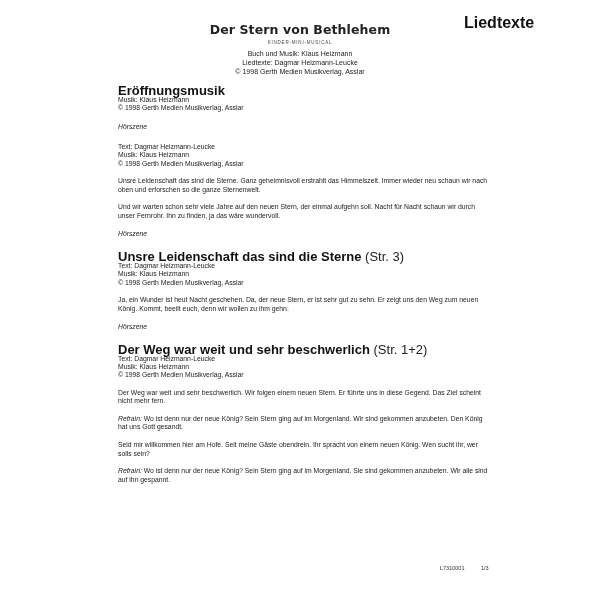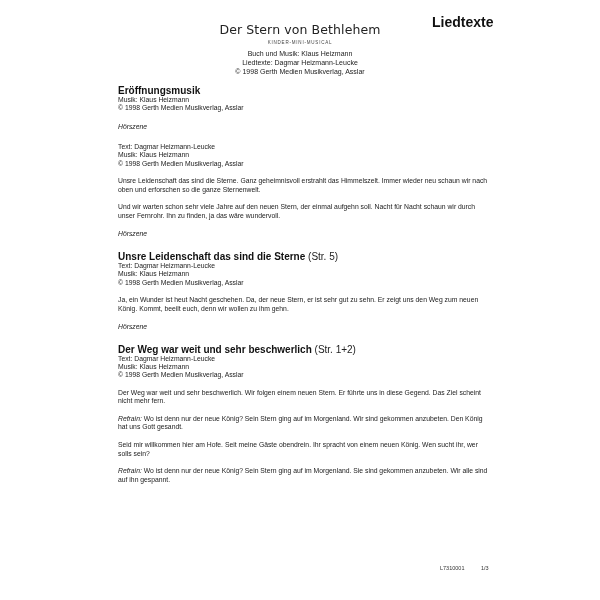--- a/index.html
+++ b/index.html
@@ -1,27 +1,27 @@
 <!DOCTYPE html>
 <html><head>
 <meta charset="utf-8">
 <style>
   html, body { margin: 0; padding: 0; background: #ffffff; }
   body { width: 600px; height: 600px; position: relative; overflow: hidden; color: #111; }
   .page { position: absolute; left: 0; top: 0; width: 600px; height: 600px; }
 
-  .corner-label { position: absolute; left: 432px; top: 14px; font-family: "Liberation Sans", sans-serif; font-weight: bold; font-size: 14px; color: #111; }
+  .corner-label { position: absolute; left: 464px; top: 14px; font-family: "Liberation Sans", sans-serif; font-weight: bold; font-size: 16px; color: #111; }
 
   .header { position: absolute; left: 200px; top: 22px; width: 200px; text-align: center; font-family: "Liberation Sans", sans-serif; }
-  .header .title { font-family: "DejaVu Sans", sans-serif; font-size: 12.5px; color: #222; letter-spacing: 0.1px; }
+  .header .title { font-family: "DejaVu Sans", sans-serif; font-size: 12.5px; color: #222; letter-spacing: 0.1px; font-weight: bold; }
   .header .subtitle { font-size: 4.5px; letter-spacing: 0.8px; color: #444; margin-top: 3px; margin-bottom: 4px; }
   .header .credit { font-size: 7px; line-height: 9.2px; color: #222; }
 
   .content { position: absolute; left: 118px; top: 85px; width: 372px; font-family: "Liberation Sans", sans-serif; }
-  .sec-title { font-weight: bold; font-size: 10px; line-height: 11px; color: #111; }
+  .sec-title { font-weight: bold; font-size: 13px; line-height: 11px; color: #111; }
   .sec-title .strophe { font-weight: normal; color: #222; }
   .meta { font-size: 6.8px; line-height: 8.3px; color: #222; }
   .para { font-size: 6.8px; line-height: 8.6px; color: #222; margin-top: 9px; }
   .para .ital { font-style: italic; }
   .scene { font-style: italic; font-size: 6.8px; line-height: 8.6px; color: #222; margin-top: 10px; margin-bottom: 12px; }
 
   .footer { position: absolute; top: 565px; font-family: "Liberation Sans", sans-serif; font-size: 5.5px; color: #333; }
 </style>
 </head>
 <body>
@@ -54,21 +54,21 @@
       <div class="meta">Musik: Klaus Heizmann</div>
       <div class="meta">© 1998 Gerth Medien Musikverlag, Asslar</div>
       <div class="para">Unsre Leidenschaft das sind die Sterne. Ganz geheimnisvoll erstrahlt das Himmelszelt. Immer wieder neu schaun wir nach oben und erforschen so die ganze Sternenwelt.</div>
       <div class="para">Und wir warten schon sehr viele Jahre auf den neuen Stern, der einmal aufgehn soll. Nacht für Nacht schaun wir durch unser Fernrohr. Ihn zu finden, ja das wäre wundervoll.</div>
       <div class="scene">Hörszene</div>
     </div>
 
     <div>
       <div class="sec-title">
         <span>Unsre Leidenschaft das sind die Sterne</span>
-        <span class="strophe">(Str. 5)</span>
+        <span class="strophe">(Str. 3)</span>
       </div>
       <div class="meta">Text: Dagmar Heizmann-Leucke</div>
       <div class="meta">Musik: Klaus Heizmann</div>
       <div class="meta">© 1998 Gerth Medien Musikverlag, Asslar</div>
       <div class="para">Ja, ein Wunder ist heut Nacht geschehen. Da, der neue Stern, er ist sehr gut zu sehn. Er zeigt uns den Weg zum neuen König. Kommt, beeilt euch, denn wir wollen zu ihm gehn.</div>
       <div class="scene">Hörszene</div>
     </div>
 
 
     <div>

